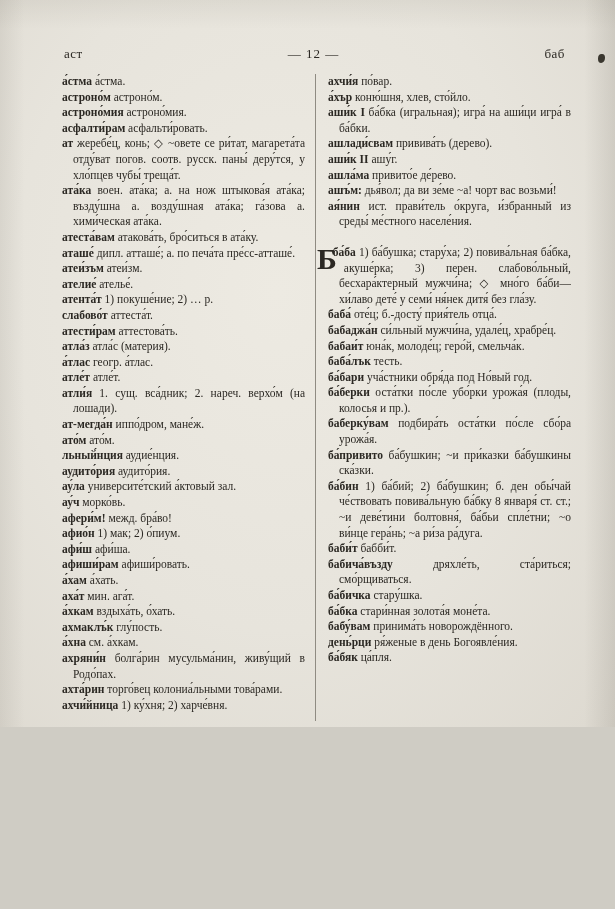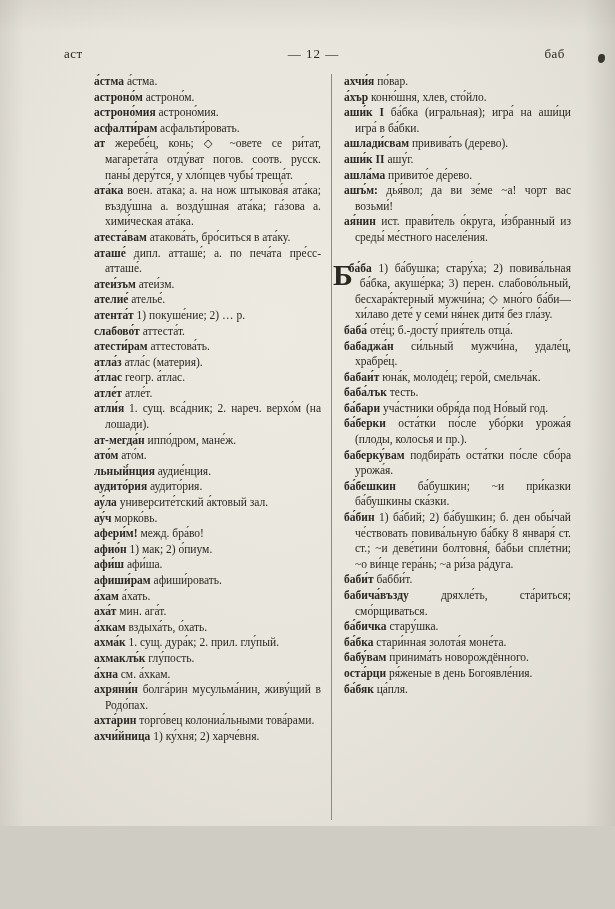--- a/index.html
+++ b/index.html
@@ -4,40 +4,39 @@
 <style>
   * { margin:0; padding:0; box-sizing:border-box; }
   html,body { width:615px; height:909px; }
   body {
     background:#cfccc4;
     font-family:"Liberation Serif", serif;
     overflow:hidden;
   }
   .page {
     position:relative;
-    width:615px; height:826px;
+    width:615px; height:727px;
     color:#2b2823;
     background:
       linear-gradient(to right, rgba(90,85,75,0.10) 0%, rgba(0,0,0,0) 4%),
       linear-gradient(to left,  rgba(90,85,75,0.14) 0%, rgba(0,0,0,0) 5%),
       linear-gradient(to bottom, rgba(120,115,100,0.10) 0%, rgba(0,0,0,0) 4%),
       radial-gradient(ellipse at 45% 40%, #edeae2 0%, #e7e4dc 55%, #ddd9d0 100%);
     overflow:hidden;
   }
   .header {
     position:absolute; top:46px; left:64px; right:50px;
     display:flex; justify-content:space-between; align-items:baseline;
     font-size:13px; letter-spacing:0.5px;
   }
   .guide { font-weight:normal; }
   .pageno { letter-spacing:1px; }
   .columns {
     position:absolute; top:74px; left:62px; right:44px; bottom:6px;
     display:flex;
-    margin-left:32px;
   }
   .col {
     flex:1 1 0;
     font-size:11.5px;
     line-height:15.6px;
     text-align:justify;
     overflow:hidden;
     hyphens:auto;
   }
   .col-left { padding-right:10px; }
@@ -93,21 +92,20 @@
         <p class="entry"><b class="headword">аудито́рия</b>&nbsp;аудито́рия.</p>
         <p class="entry"><b class="headword">ау́ла</b>&nbsp;университе́тский а́ктовый зал.</p>
         <p class="entry"><b class="headword">ау́ч</b>&nbsp;морко́вь.</p>
         <p class="entry"><b class="headword">афери́м!</b>&nbsp;межд. бра́во!</p>
         <p class="entry"><b class="headword">афио́н</b>&nbsp;1) мак; 2) о́пиум.</p>
         <p class="entry"><b class="headword">афи́ш</b>&nbsp;афи́ша.</p>
         <p class="entry"><b class="headword">афиши́рам</b>&nbsp;афиши́ровать.</p>
         <p class="entry"><b class="headword">а́хам</b>&nbsp;а́хать.</p>
         <p class="entry"><b class="headword">аха́т</b>&nbsp;мин. ага́т.</p>
         <p class="entry"><b class="headword">а́хкам</b>&nbsp;вздыха́ть, о́хать.</p>
-        <p class="entry"><b class="headword">ахма́к</b>&nbsp;1. сущ. дура́к; 2. прил. глу́пый.</p>
         <p class="entry"><b class="headword">ахмаклъ́к</b>&nbsp;глу́пость.</p>
         <p class="entry"><b class="headword">а́хна</b>&nbsp;см. а́хкам.</p>
         <p class="entry"><b class="headword">ахряни́н</b>&nbsp;болга́рин мусульма́нин, живу́щий в Родо́пах.</p>
         <p class="entry"><b class="headword">ахта́рин</b>&nbsp;торго́вец колониа́льными това́рами.</p>
         <p class="entry"><b class="headword">ахчи́йница</b>&nbsp;1) ку́хня; 2) харче́вня.</p>
       </div>
     <div class="divider"></div>
     <div class="col col-right" id="col-right">
         <p class="entry"><b class="headword">ахчи́я</b>&nbsp;по́вар.</p>
         <p class="entry"><b class="headword">а́хър</b>&nbsp;коню́шня, хлев, сто́йло.</p>
@@ -118,24 +116,24 @@
         <p class="entry"><b class="headword">ашъ́м:</b>&nbsp;дья́вол; да ви зе́ме ~а! чорт вас возьми́!</p>
         <p class="entry"><b class="headword">ая́нин</b>&nbsp;ист. прави́тель о́круга, и́збранный из среды́ ме́стного населе́ния.</p>
         <p class="entry section-start"><span class="section-letter">Б</span><b class="headword">ба́ба</b>&nbsp;1) ба́бушка; стару́ха; 2) повива́льная ба́бка, акуше́рка; 3) перен. слабово́льный, бесхара́ктерный мужчи́на; ◇ мно́го ба́би—хи́лаво дете́ у семи́ ня́нек дитя́ без гла́зу.</p>
         <p class="entry"><b class="headword">баба́</b>&nbsp;оте́ц; б.-досту́ прия́тель отца́.</p>
         <p class="entry"><b class="headword">бабаджа́н</b>&nbsp;си́льный мужчи́на, удале́ц, храбре́ц.</p>
         <p class="entry"><b class="headword">бабаи́т</b>&nbsp;юна́к, молоде́ц; геро́й, смельча́к.</p>
         <p class="entry"><b class="headword">баба́лък</b>&nbsp;тесть.</p>
         <p class="entry"><b class="headword">ба́бари</b>&nbsp;уча́стники обря́да под Но́вый год.</p>
         <p class="entry"><b class="headword">ба́берки</b>&nbsp;оста́тки по́сле убо́рки урожа́я (плоды, колосья и пр.).</p>
         <p class="entry"><b class="headword">баберку́вам</b>&nbsp;подбира́ть оста́тки по́сле сбо́ра урожа́я.</p>
-        <p class="entry"><b class="headword">ба́бешкин</b>&nbsp;ба́бушкин; ~и при́казки ба́бушкины ска́зки.</p>
+        <p class="entry"><b class="headword">ба́привито</b>&nbsp;ба́бушкин; ~и при́казки ба́бушкины ска́зки.</p>
         <p class="entry"><b class="headword">ба́бин</b>&nbsp;1) ба́бий; 2) ба́бушкин; б. ден обы́чай че́ствовать повива́льную ба́бку 8 января́ ст. ст.; ~и деве́тини болтовня́, ба́бьи спле́тни; ~о ви́нце гера́нь; ~а ри́за ра́дуга.</p>
         <p class="entry"><b class="headword">баби́т</b>&nbsp;бабби́т.</p>
         <p class="entry"><b class="headword">бабича́възду</b>&nbsp;дряхле́ть, ста́риться; смо́рщиваться.</p>
         <p class="entry"><b class="headword">ба́бичка</b>&nbsp;стару́шка.</p>
         <p class="entry"><b class="headword">ба́бка</b>&nbsp;стари́нная золота́я моне́та.</p>
         <p class="entry"><b class="headword">бабу́вам</b>&nbsp;принима́ть новорождённого.</p>
-        <p class="entry"><b class="headword">оста́рци</b>&nbsp;ря́женые в день Богоявле́ния.</p>
+        <p class="entry"><b class="headword">день́рци</b>&nbsp;ря́женые в день Богоявле́ния.</p>
         <p class="entry"><b class="headword">ба́бяк</b>&nbsp;ца́пля.</p>
       </div>
   </div>
 </div>
 
 </body></html>

